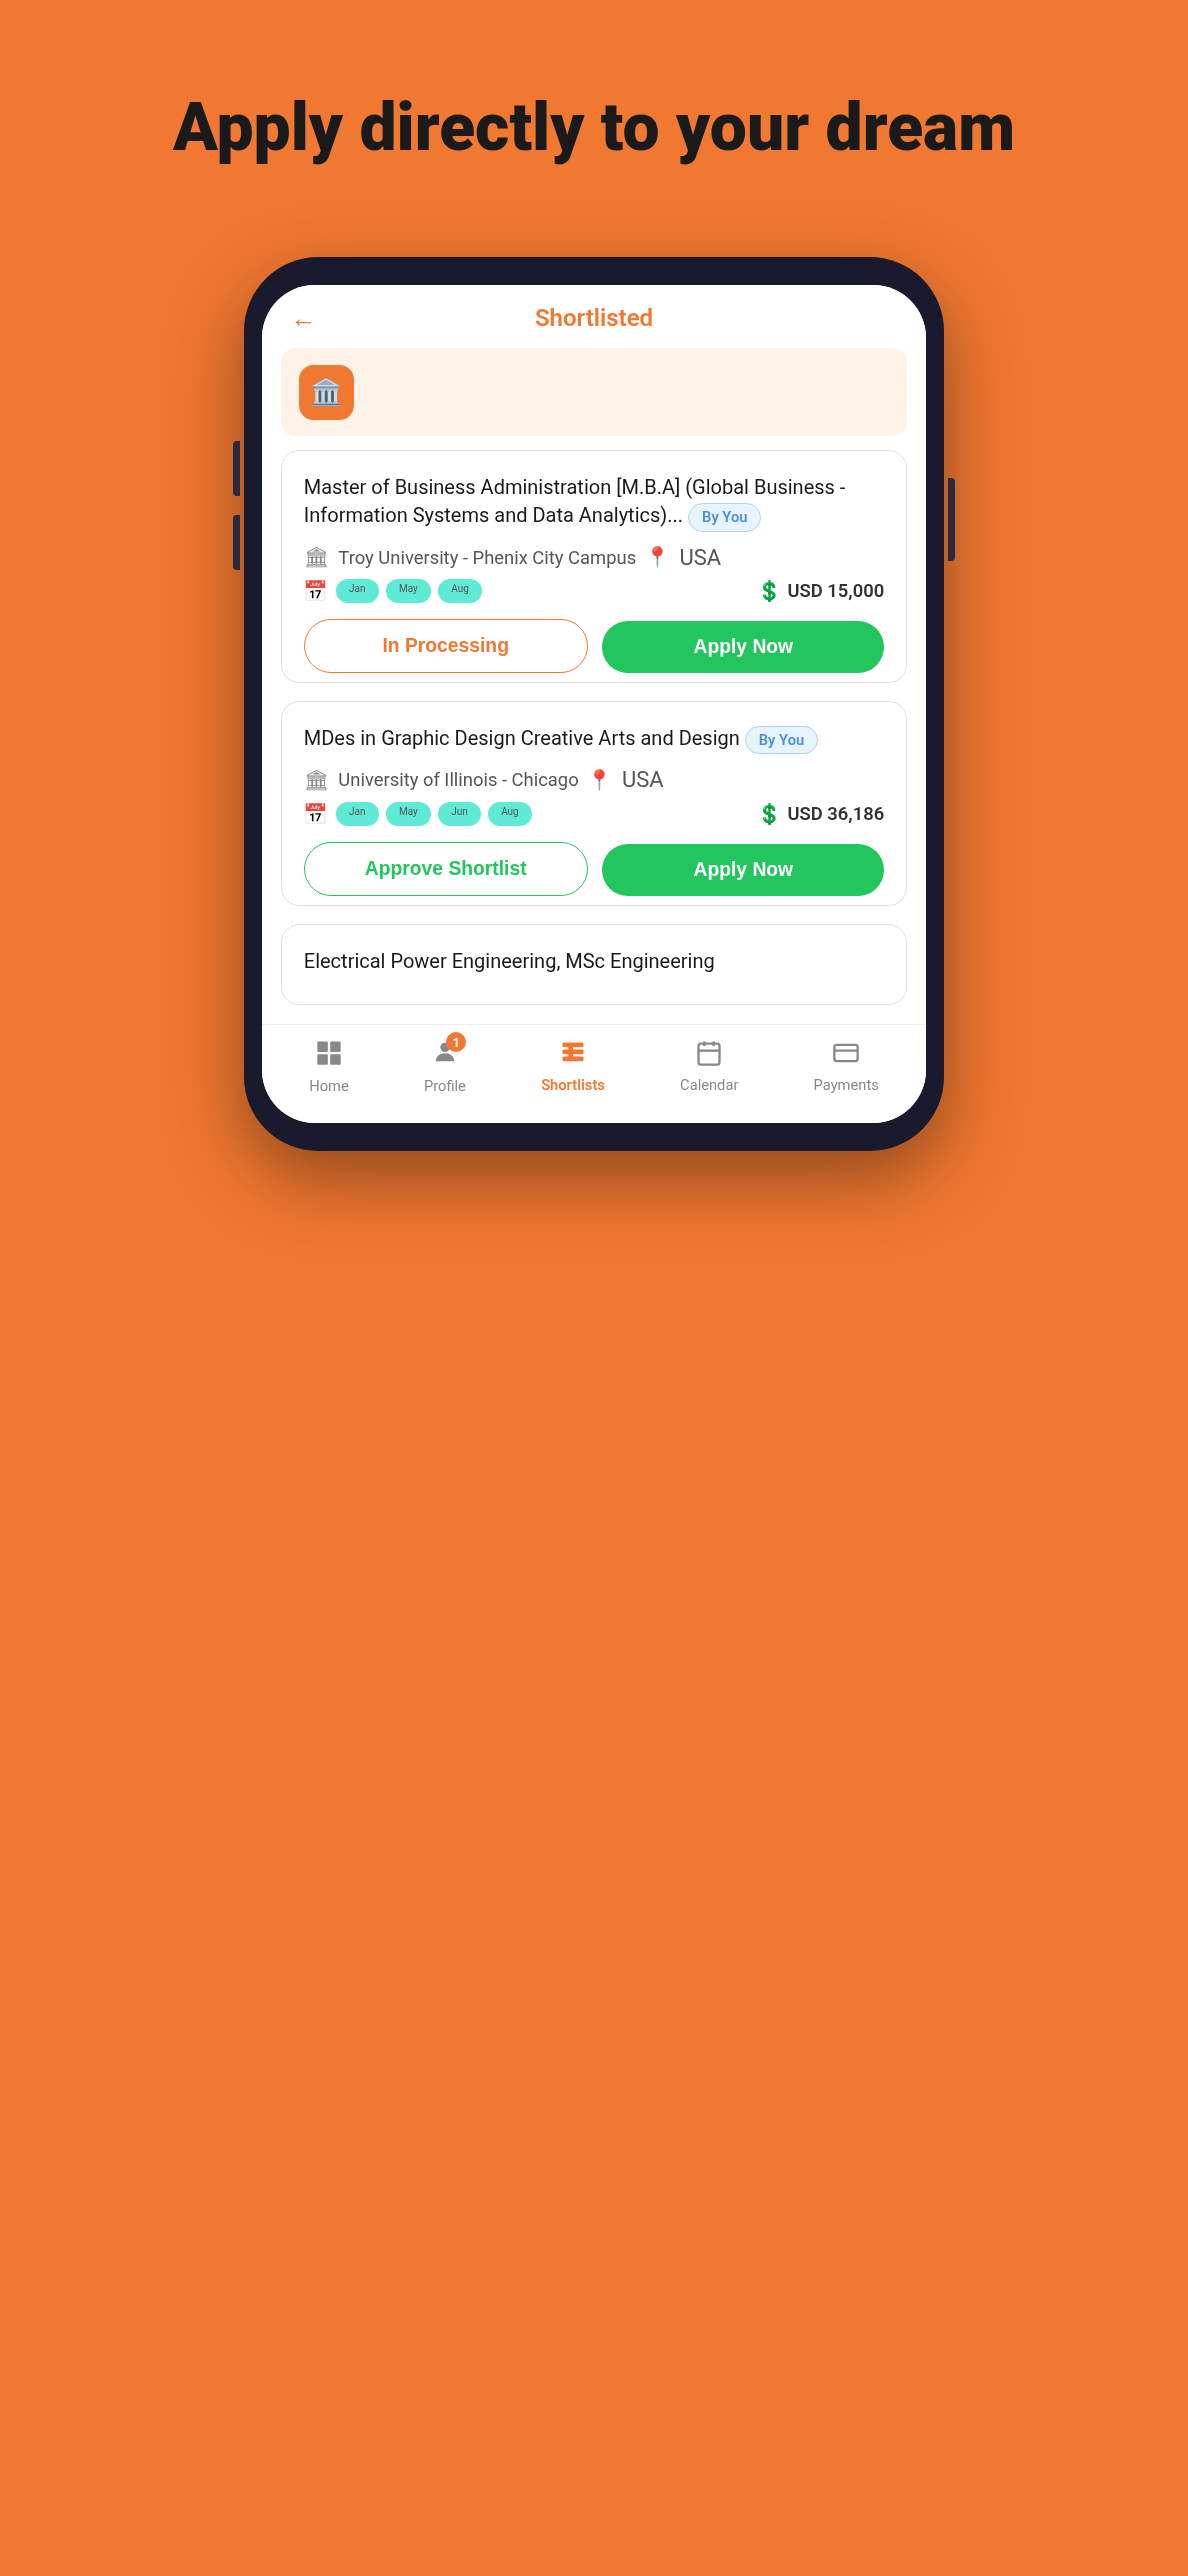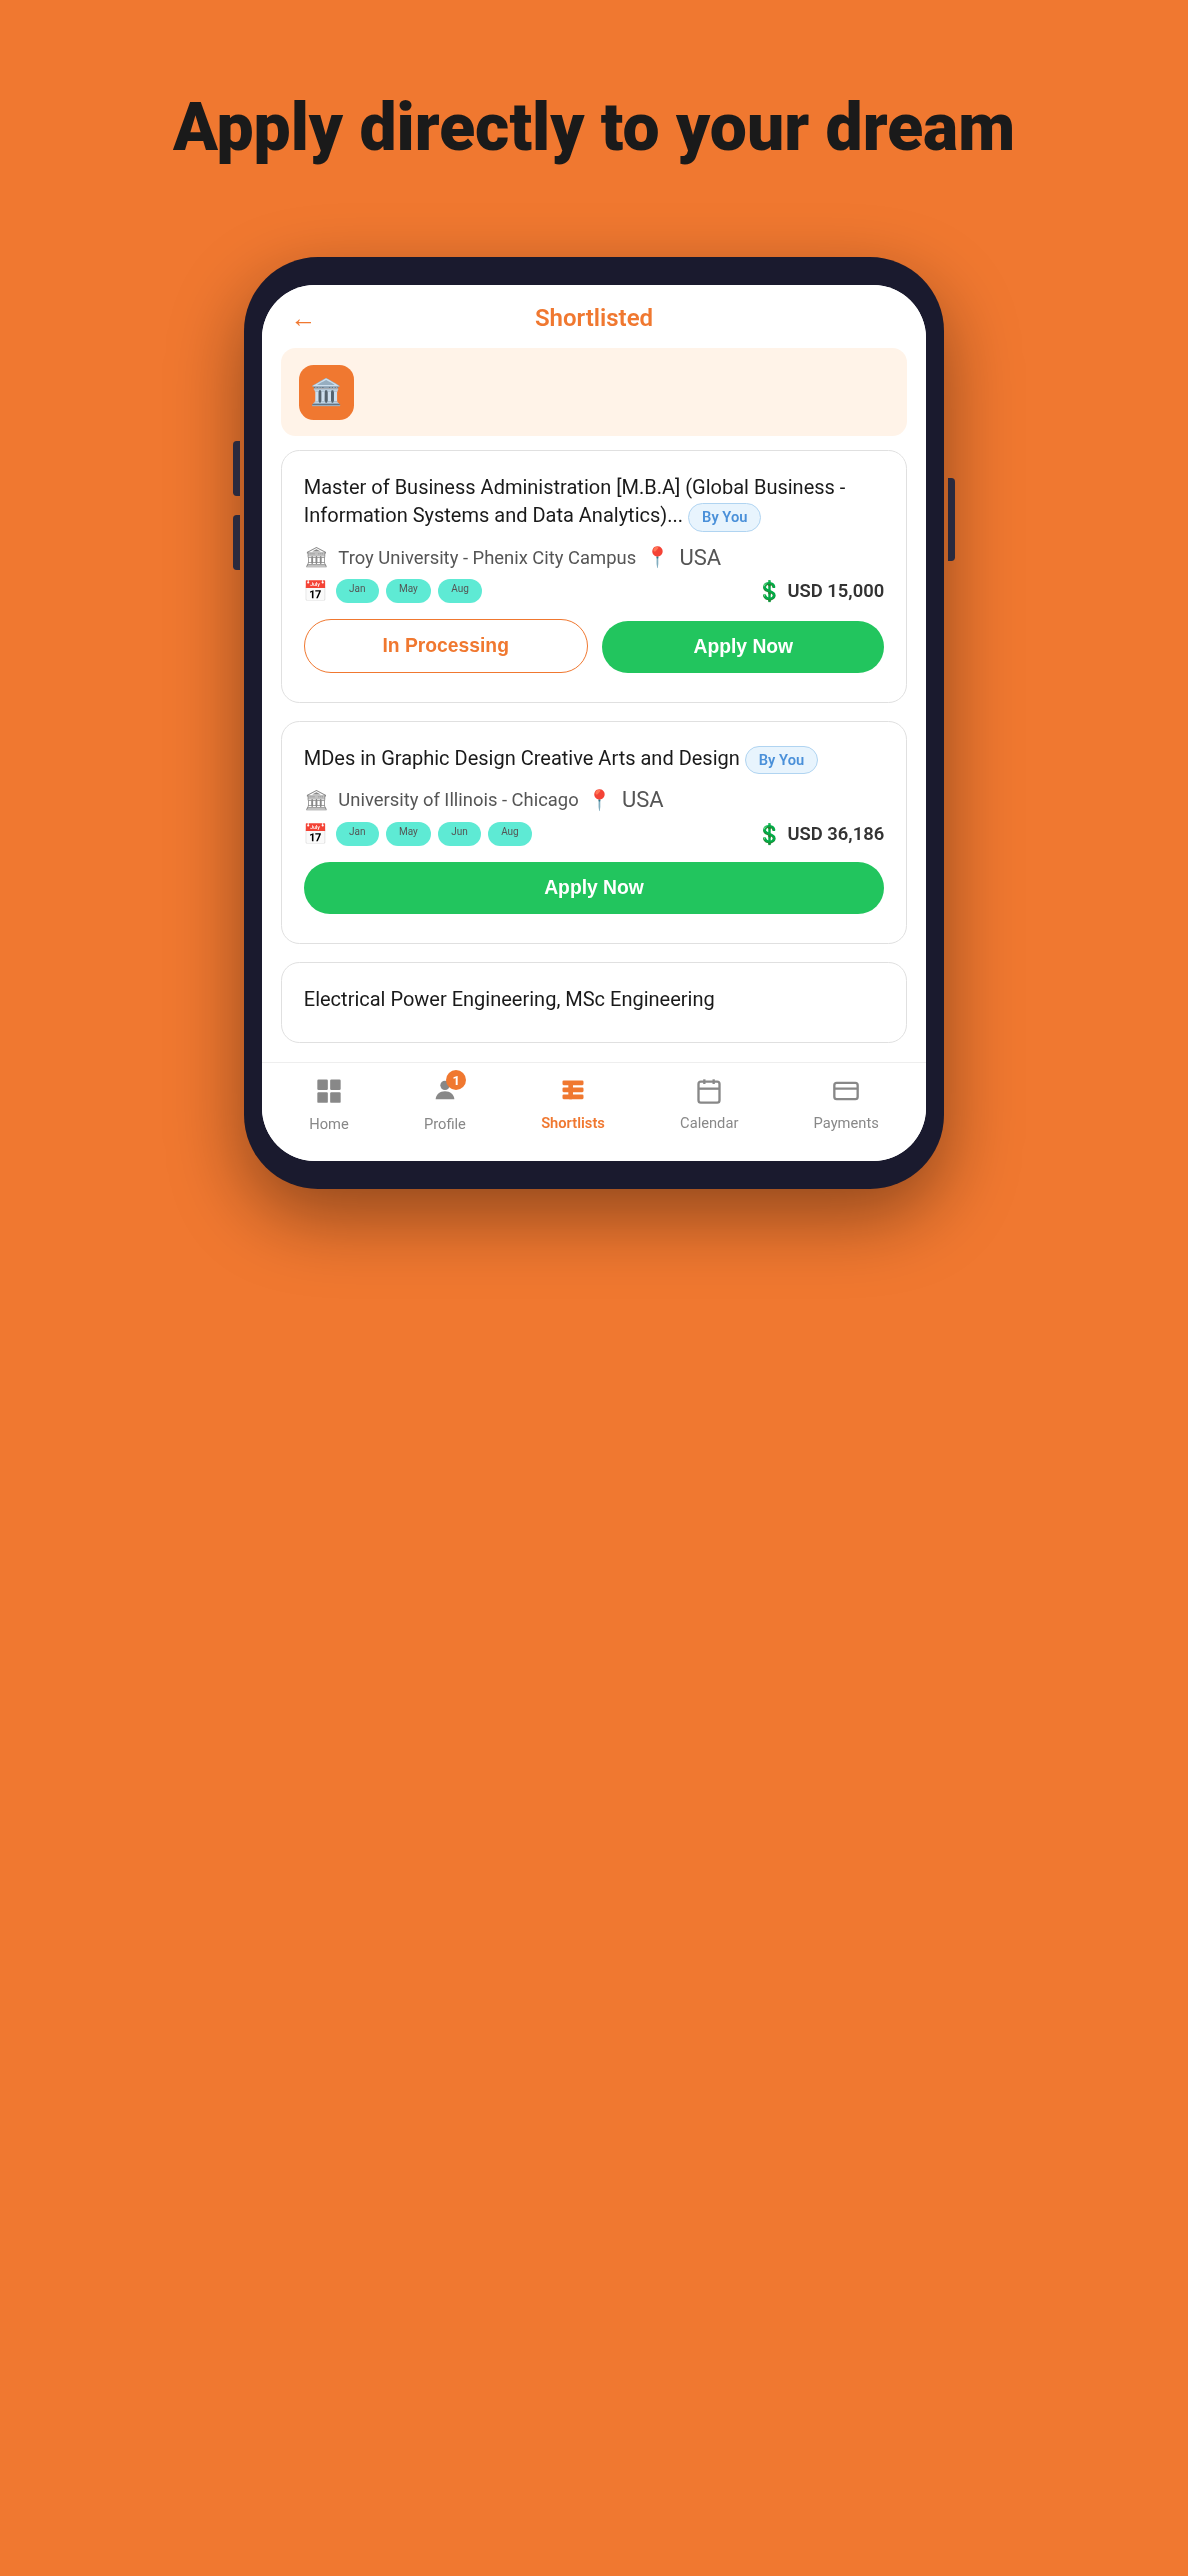--- a/index.html
+++ b/index.html
@@ -113,21 +113,21 @@
       display: flex;
       flex-direction: column;
       gap: 18.4px;
       overflow: hidden;
     }
 
     .course-card {
       background: #fff;
       border: 1.4px solid #e0e0e0;
       border-radius: 18.4px;
-      padding: 22px 22px 29px;
+      padding: 22px 22px 9px;
     }
 
     .course-title {
       font-size: 20px;
       color: #1a1a1a;
       line-height: 1.4;
       margin-bottom: 11px;
     }
 
     .by-you-badge {
@@ -401,20 +401,21 @@
               <span class="intake-chip">May</span>
               <span class="intake-chip">Jun</span>
               <span class="intake-chip">Aug</span>
             </div>
             <div class="tuition">
               <span class="dollar-icon">💲</span>
               <span>USD 36,186</span>
             </div>
           </div>
           <div class="action-row">
+            <button class="btn-approve-shortlist">Approve Shortlist</button>
             <button class="btn-apply-now">Apply Now</button>
           </div>
         </div>
 
         <div class="course-card-partial">
           <div class="course-title">Electrical Power Engineering, MSc Engineering</div>
         </div>
 
       </div>
 

